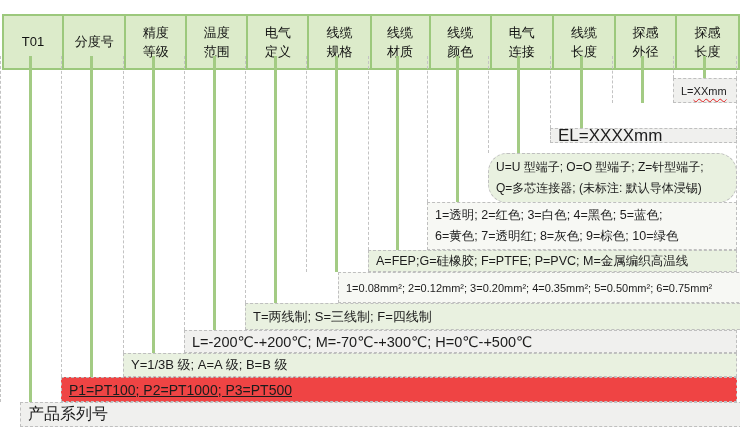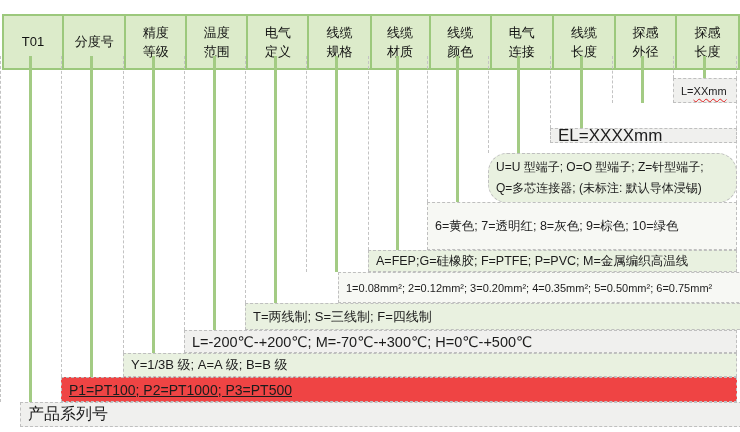--- a/index.html
+++ b/index.html
@@ -102,20 +102,21 @@
   <div class="rbox bg-gray" style="left:550px;top:128px;width:187px;height:15px;font-size:17px;">
     <div><span class="wavy">EL=XXXXmm</span></div>
   </div>
 
   <div class="rbox bg-green two-line" style="left:488px;top:153px;width:249px;height:50px;font-size:12px;border-radius:19px;">
     <div>U=U 型端子; O=O 型端子; Z=针型端子;</div>
     <div>Q=多芯连接器; (未标注: 默认导体浸锡)</div>
   </div>
 
   <div class="rbox bg-faint two-line" style="left:427px;top:202px;width:310px;height:48px;font-size:12.5px;">
+    <div>1=透明; 2=红色; 3=白色; 4=黑色; 5=蓝色;</div>
     <div>6=黄色; 7=透明红; 8=灰色; 9=棕色; 10=绿色</div>
   </div>
 
   <div class="rbox bg-green" style="left:368px;top:250px;width:369px;height:22px;font-size:12.5px;">
     <div>A=FEP;G=硅橡胶; F=PTFE; P=PVC; M=金属编织高温线</div>
   </div>
 
   <div class="rbox bg-faint" style="left:306px;top:272px;width:431px;height:31px;font-size:11px;margin-left:32px;">
     <div>1=0.08mm²; 2=0.12mm²; 3=0.20mm²; 4=0.35mm²; 5=0.50mm²; 6=0.75mm²</div>
   </div>

